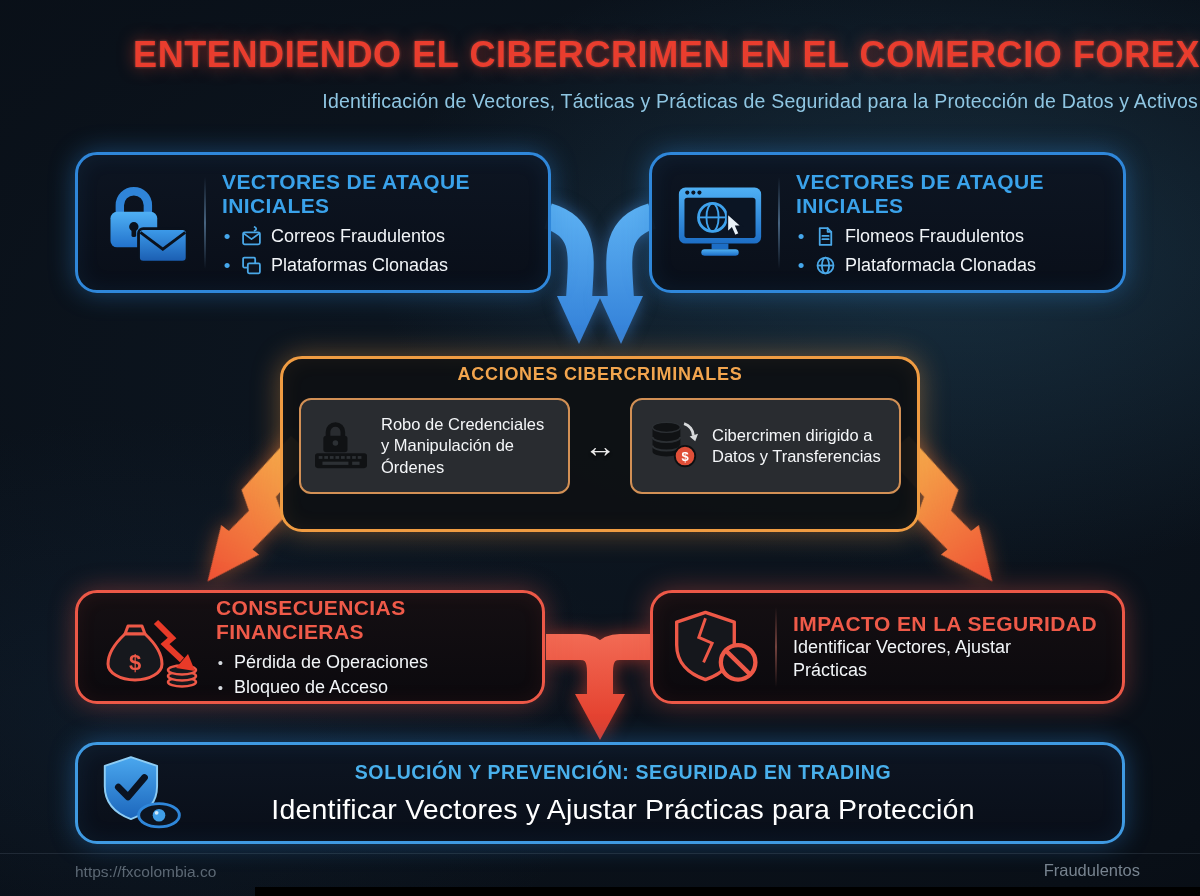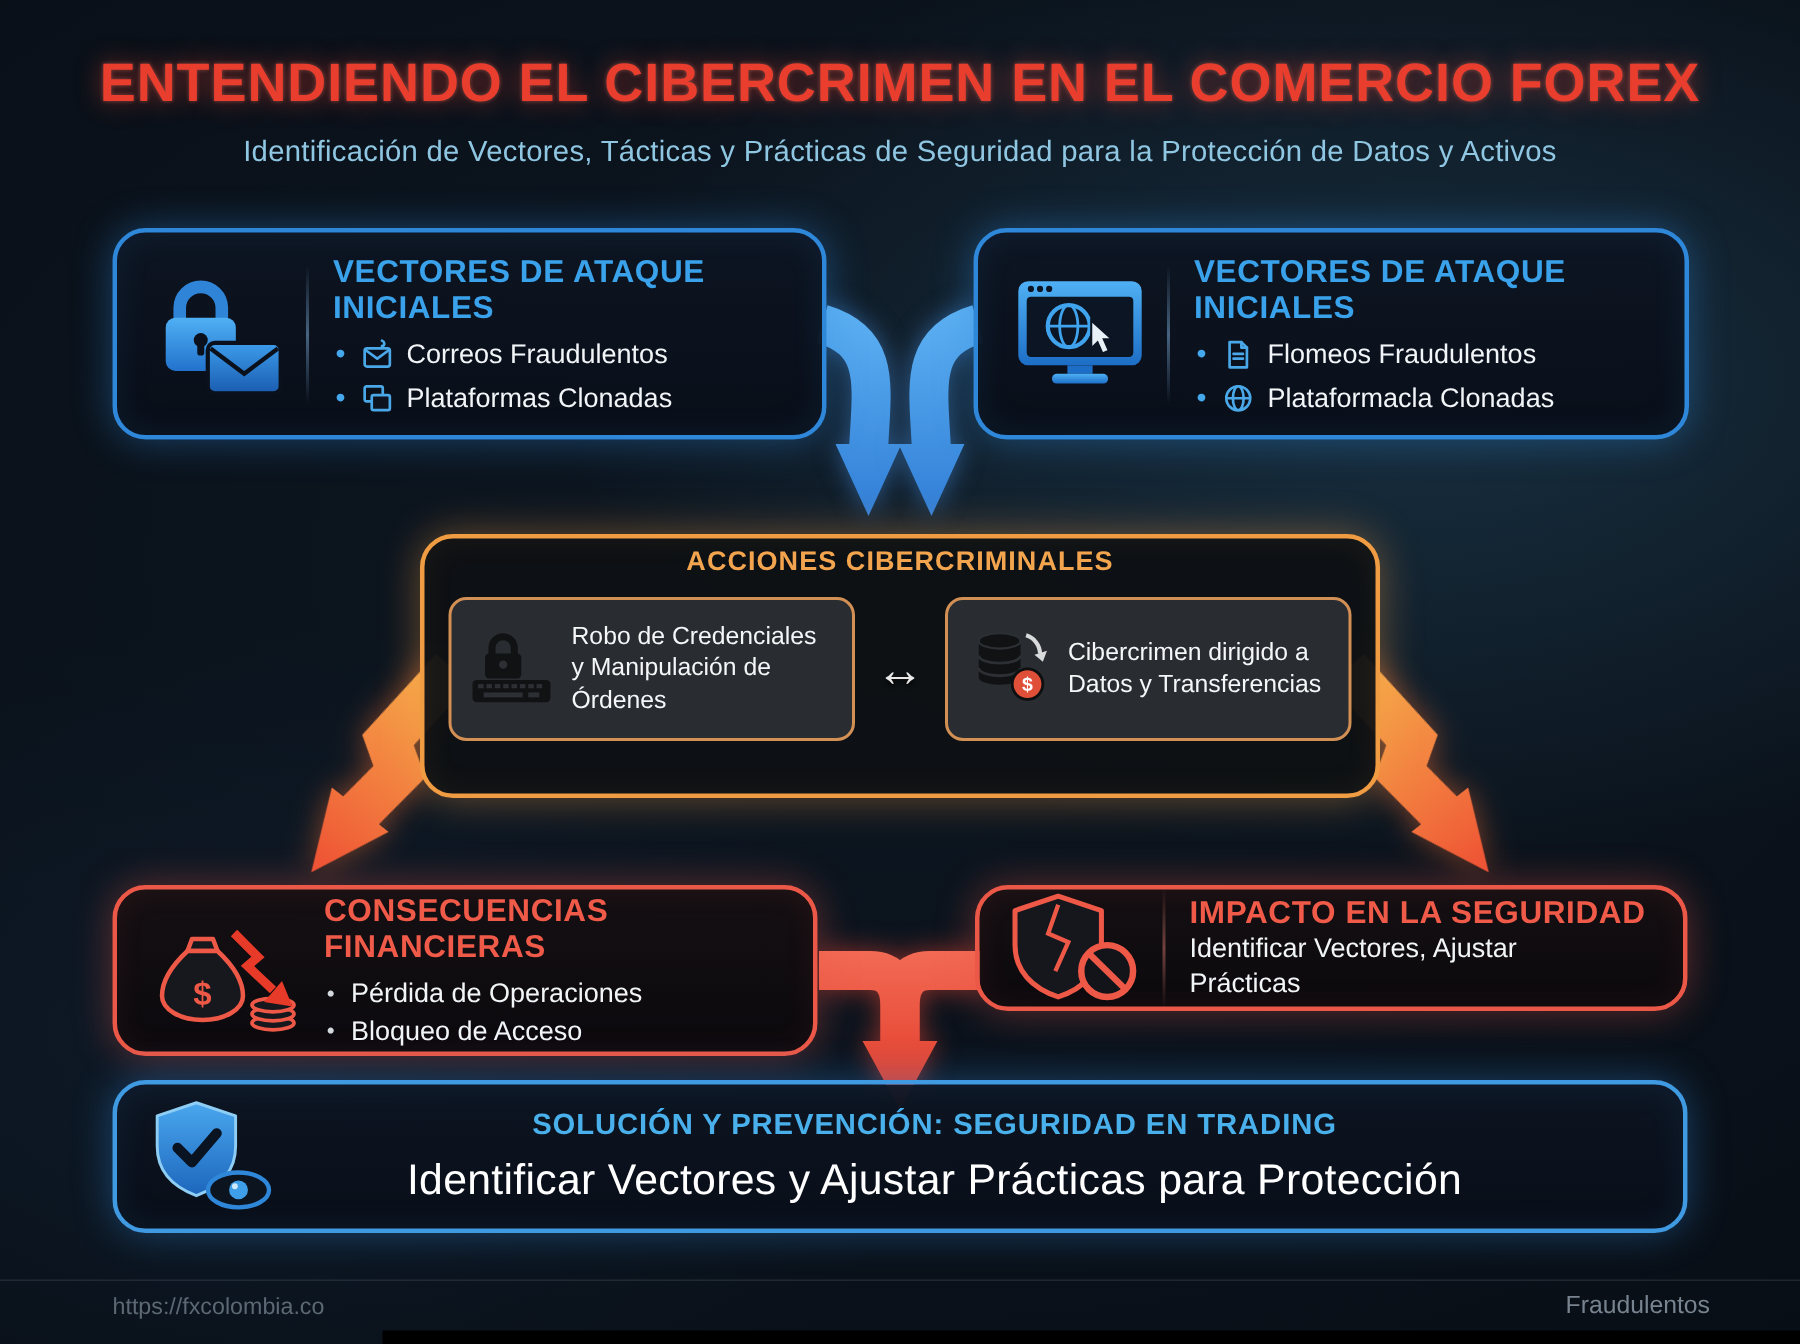--- a/index.html
+++ b/index.html
@@ -5,36 +5,36 @@
   html,body{margin:0;padding:0}
   body{width:1200px;height:896px;font-family:"Liberation Sans",sans-serif;background:#05080d;overflow:hidden}
   .canvas{position:relative;width:1200px;height:896px;overflow:hidden;
     background:
       radial-gradient(950px 520px at 80% 28%, rgba(48,100,130,.34), rgba(0,0,0,0) 62%),
       radial-gradient(800px 500px at 12% 80%, rgba(28,58,88,.22), rgba(0,0,0,0) 60%),
       radial-gradient(1500px 950px at 50% 42%, #0d1722 0%, #090f17 62%, #04080e 100%);
   }
   .overlay{position:absolute;left:0;top:0;z-index:1}
 
-  .hdr{position:absolute;left:0;right:0;top:34px;text-align:center;z-index:2}
+  .hdr{position:absolute;left:0;right:0;top:34px;text-align:right;z-index:2}
   .hdr h1{margin:0;font-size:36px;font-weight:bold;letter-spacing:.6px;color:#e93d2e;
     text-shadow:0 0 16px rgba(236,70,50,.55),0 0 3px rgba(255,130,110,.45)}
   .hdr p{margin:14px 2px 0;font-size:19.5px;color:#8fc6e2;letter-spacing:.2px}
 
   .panel{position:absolute;z-index:2;display:flex;align-items:center;border-radius:22px;box-sizing:border-box}
   .p-blue{border:3px solid #2f87da;background:linear-gradient(180deg,rgba(13,21,34,.96),rgba(9,14,24,.97));
     box-shadow:0 0 26px rgba(47,135,218,.42), inset 0 0 22px rgba(47,135,218,.10)}
   .p-red{border:3px solid #ec5847;background:linear-gradient(180deg,rgba(21,15,18,.96),rgba(11,9,13,.97));
     box-shadow:0 0 26px rgba(236,88,71,.38), inset 0 0 20px rgba(236,88,71,.08)}
 
   #box-vl{left:75px;top:152px;width:476px;height:141px;padding:0 14px}
   #box-vr{left:649px;top:152px;width:477px;height:141px;padding:0 14px}
   #box-cons{left:75px;top:590px;width:470px;height:114px;padding:0 10px}
-  #box-imp{left:650px;top:590px;width:475px;height:84px;padding:0 10px}
-  #box-sol{left:75px;top:720px;width:1050px;height:102px;padding:0 10px;border-color:#3f9ae2}
+  #box-imp{left:650px;top:590px;width:475px;height:114px;padding:0 10px}
+  #box-sol{left:75px;top:742px;width:1050px;height:102px;padding:0 10px;border-color:#3f9ae2}
 
   .panel-icon{flex:0 0 108px;display:flex;justify-content:center;align-items:center}
   .panel-icon.wide{flex-basis:120px}
   .vdiv{flex:0 0 2px;height:92px;border-radius:1px;margin:0 16px 0 4px;
     background:linear-gradient(180deg,rgba(130,180,225,0),rgba(130,180,225,.5),rgba(130,180,225,0))}
   .vdiv.red{background:linear-gradient(180deg,rgba(235,130,115,0),rgba(235,130,115,.45),rgba(235,130,115,0));height:80px}
   .panel-body{flex:1;min-width:0}
   .p-title{font-size:21px;font-weight:bold;letter-spacing:.4px}
   .tc-blue{color:#3aa2ea}
   .tc-red{color:#ef5a49}

